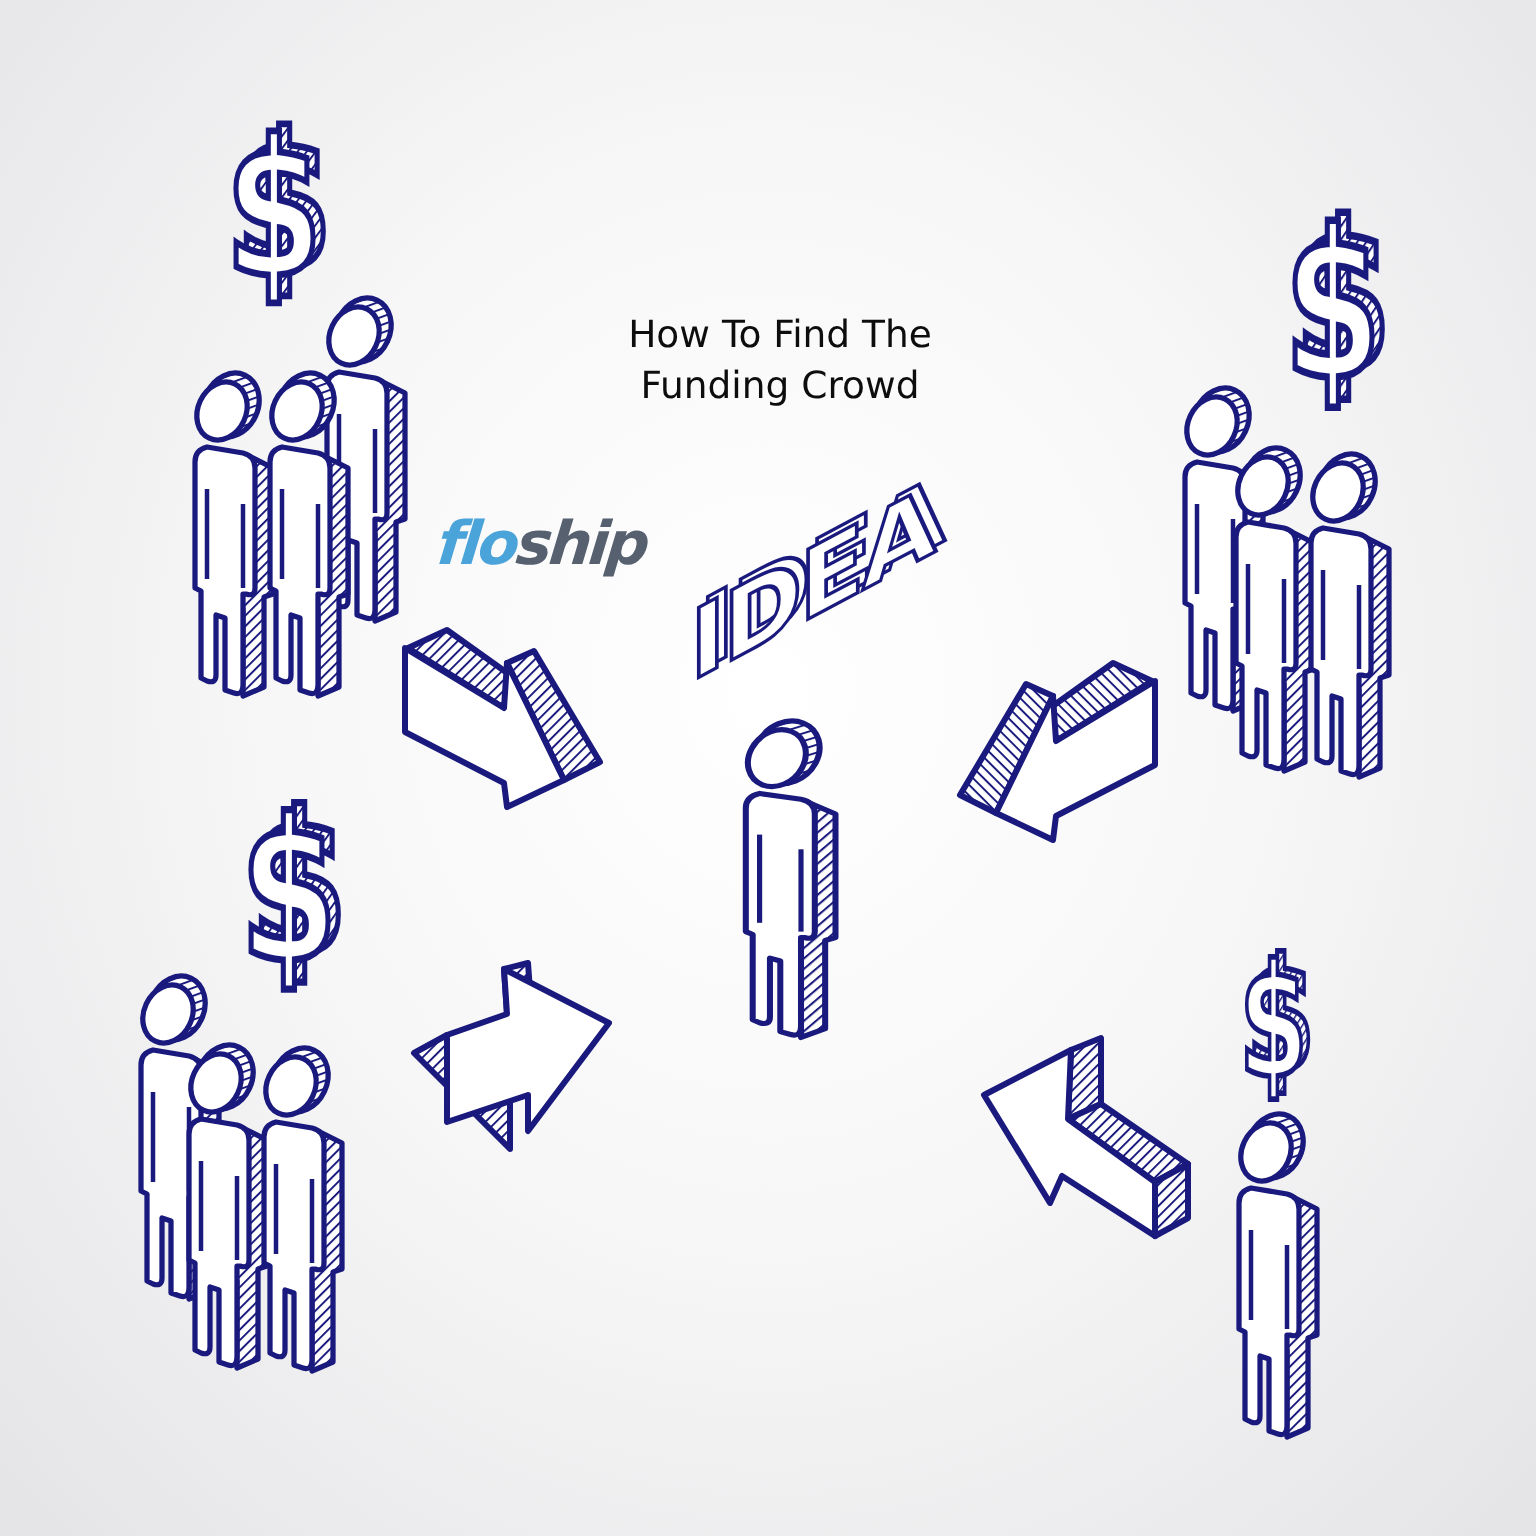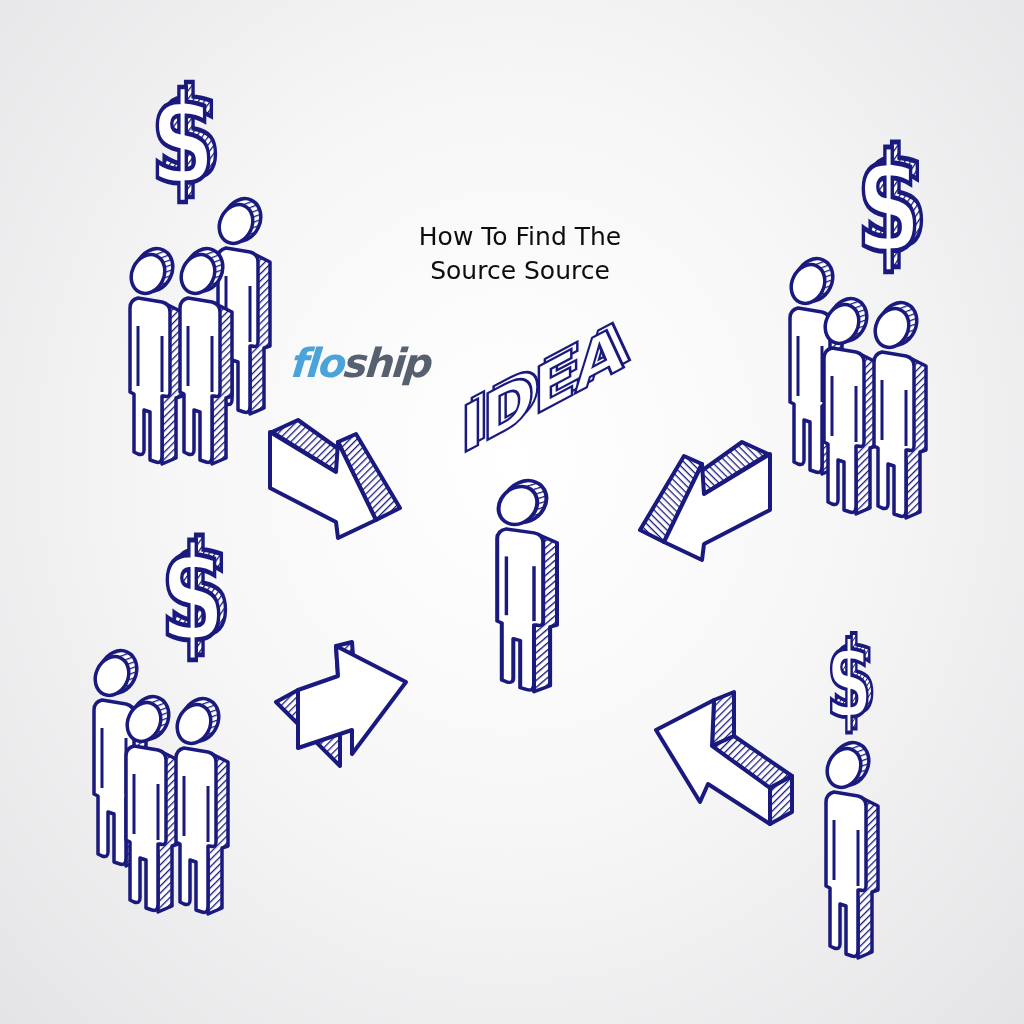--- a/index.html
+++ b/index.html
@@ -4,21 +4,21 @@
 <style>
   html, body { margin: 0; padding: 0; }
   body {
     width: 1024px; height: 1024px; overflow: hidden; position: relative;
     background: radial-gradient(ellipse at 50% 45%, #ffffff 0%, #f7f7f8 45%, #e4e4e6 100%);
     font-family: "Liberation Sans", sans-serif;
   }
   .abs { position: absolute; }
   svg { overflow: visible; }
   .title {
-    position: absolute; left: 330px; top: 220px; width: 380px;
+    position: absolute; left: 330px; top: 206px; width: 380px;
     text-align: center; font-family: "DejaVu Sans", sans-serif;
     font-size: 25px; line-height: 34px; color: #0d0d0d; font-weight: normal;
   }
   .title span { display: block; }
   .logo {
     position: absolute; left: 292px; top: 340px; font-family: "DejaVu Sans", sans-serif;
     font-weight: bold; font-style: italic; font-size: 40px; letter-spacing: -2px;
     transform: skewX(-6deg);
   }
   .logo .a { color: #4aa3d9; }
@@ -49,21 +49,21 @@
 
     <g id="dollar">
       <text x="8" y="96" font-family="DejaVu Sans, sans-serif" font-weight="bold" font-size="110" fill="url(#hatch)" stroke="#1a1a7e" stroke-width="4">$</text>
       <text x="0" y="100" font-family="DejaVu Sans, sans-serif" font-weight="bold" font-size="110" fill="#ffffff" stroke="#1a1a7e" stroke-width="4">$</text>
     </g>
   </defs>
 </svg>
 
 <div class="title">
   <span>How To Find The</span>
-  <span>Source Source</span>
+  <span>Funding Crowd</span>
 </div>
 
 <div class="logo">
   <span class="a">flo</span><span class="b">ship</span>
 </div>
 
 <svg class="abs" style="left:450px;top:340px" width="160" height="110">
   <g transform="skewY(-28) translate(0,60)">
     <text x="16" y="56" font-family="DejaVu Sans, sans-serif" font-weight="bold" font-size="64" fill="#ffffff" stroke="#1a1a7e" stroke-width="2.5" letter-spacing="-2">IDEA</text>
     <text x="10" y="60" font-family="DejaVu Sans, sans-serif" font-weight="bold" font-size="64" fill="#ffffff" stroke="#1a1a7e" stroke-width="2.5" letter-spacing="-2">IDEA</text>

